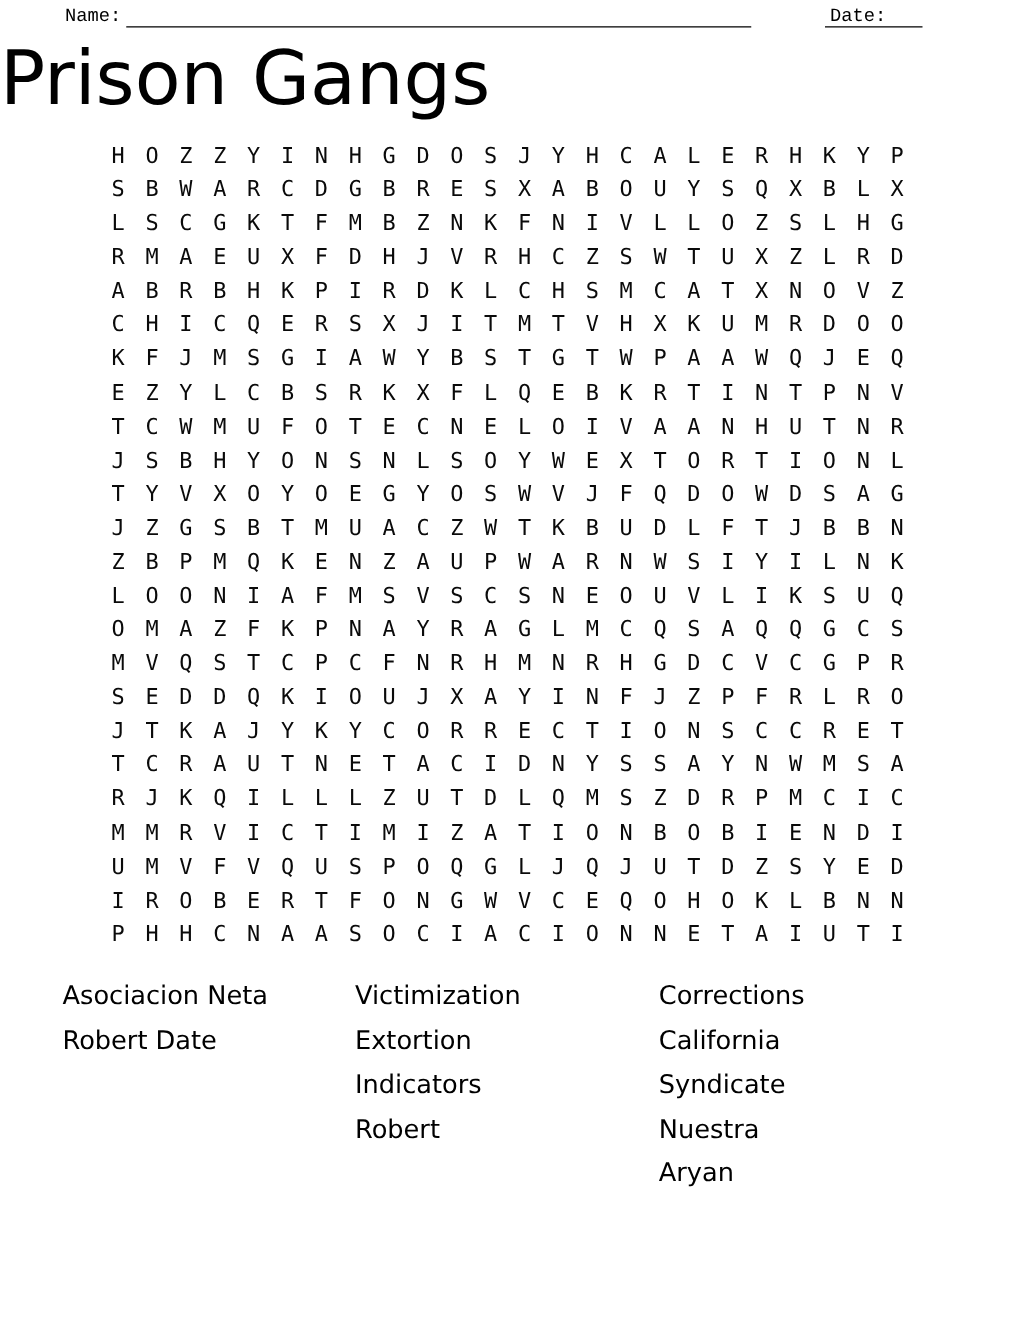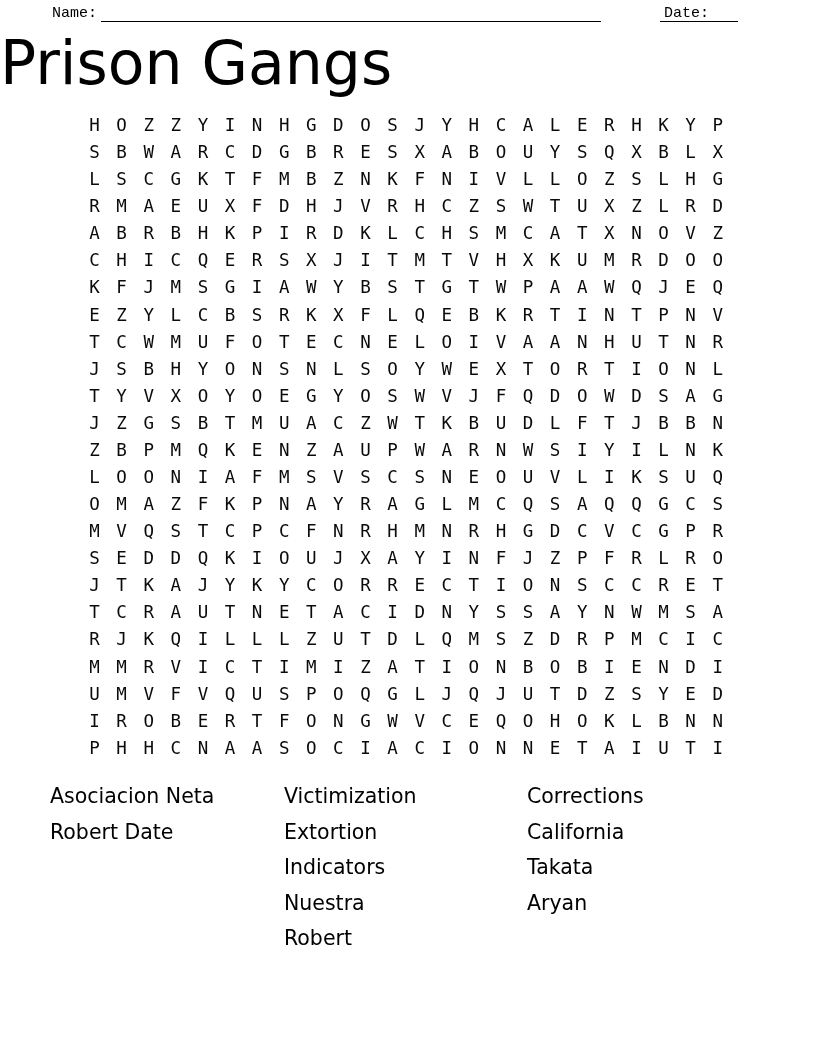--- a/index.html
+++ b/index.html
@@ -679,24 +679,24 @@
 
   <div id="words">
       <div class="word-col c0">
         <div class="word-item">Asociacion Neta</div>
         <div class="word-item">Robert Date</div>
       </div>
       <div class="word-col c1">
         <div class="word-item">Victimization</div>
         <div class="word-item">Extortion</div>
         <div class="word-item">Indicators</div>
-        <div class="word-item">Nuestra</div>
         <div class="word-item">Robert</div>
       </div>
       <div class="word-col c2">
         <div class="word-item">Corrections</div>
         <div class="word-item">California</div>
-        <div class="word-item">Takata</div>
+        <div class="word-item">Syndicate</div>
+        <div class="word-item">Nuestra</div>
         <div class="word-item">Aryan</div>
       </div>
     </div>
 
 </div>
 
 </body></html>

